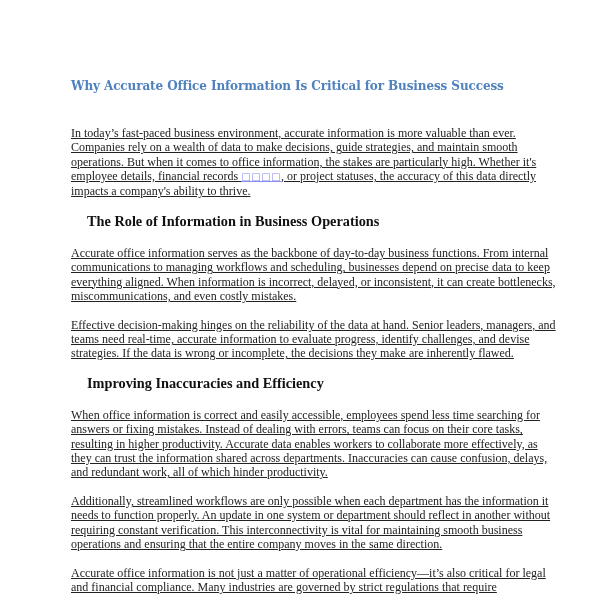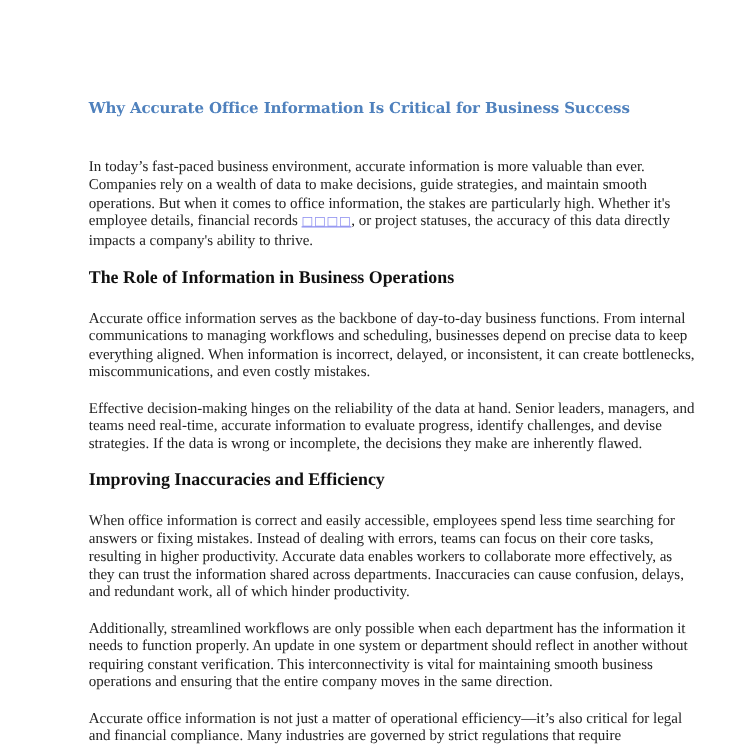--- a/index.html
+++ b/index.html
@@ -36,23 +36,24 @@
       top: 126px;
       left: 0;
       width: 490px;
       font-family: "Liberation Serif", serif;
       color: #222222;
     }
     .content p {
       margin: 0 0 14.5px 0;
       font-size: 12px;
       line-height: 14.3px;
+      text-decoration: underline;
     }
     .content h2 {
-      margin: 4px 0 16px 0;
+      margin: 4px 0 16px 16px;
       font-size: 14.3px;
       font-weight: bold;
       line-height: 17px;
       color: #111111;
     }
     .tofu-link {
       color: #8a8cf0;
       text-decoration: underline;
       text-decoration-color: #8a8cf0;
       letter-spacing: 0.5px;

